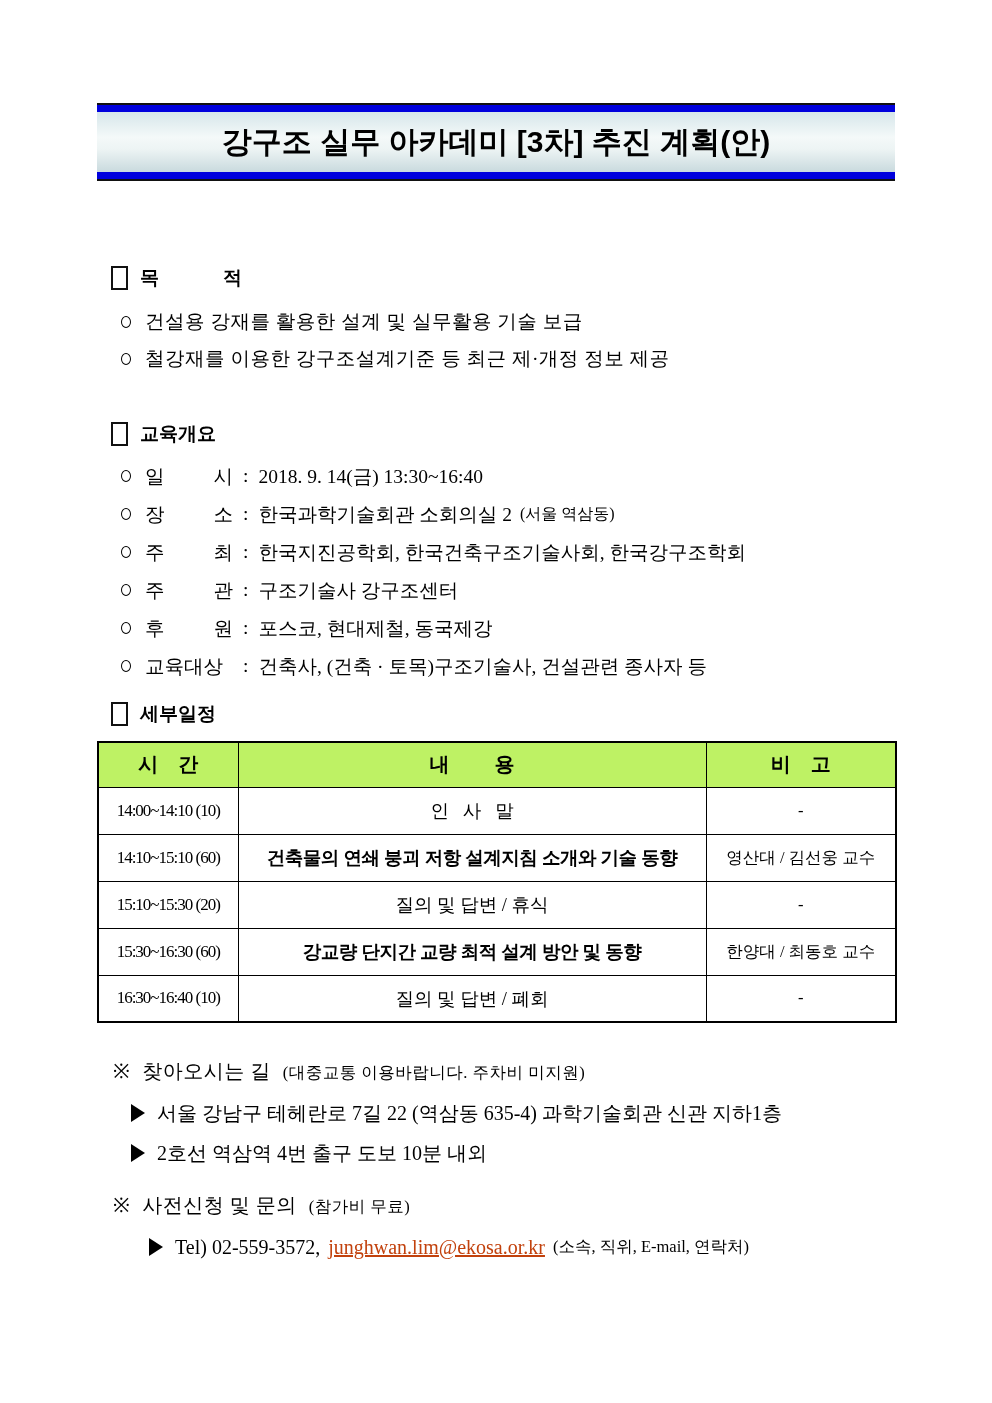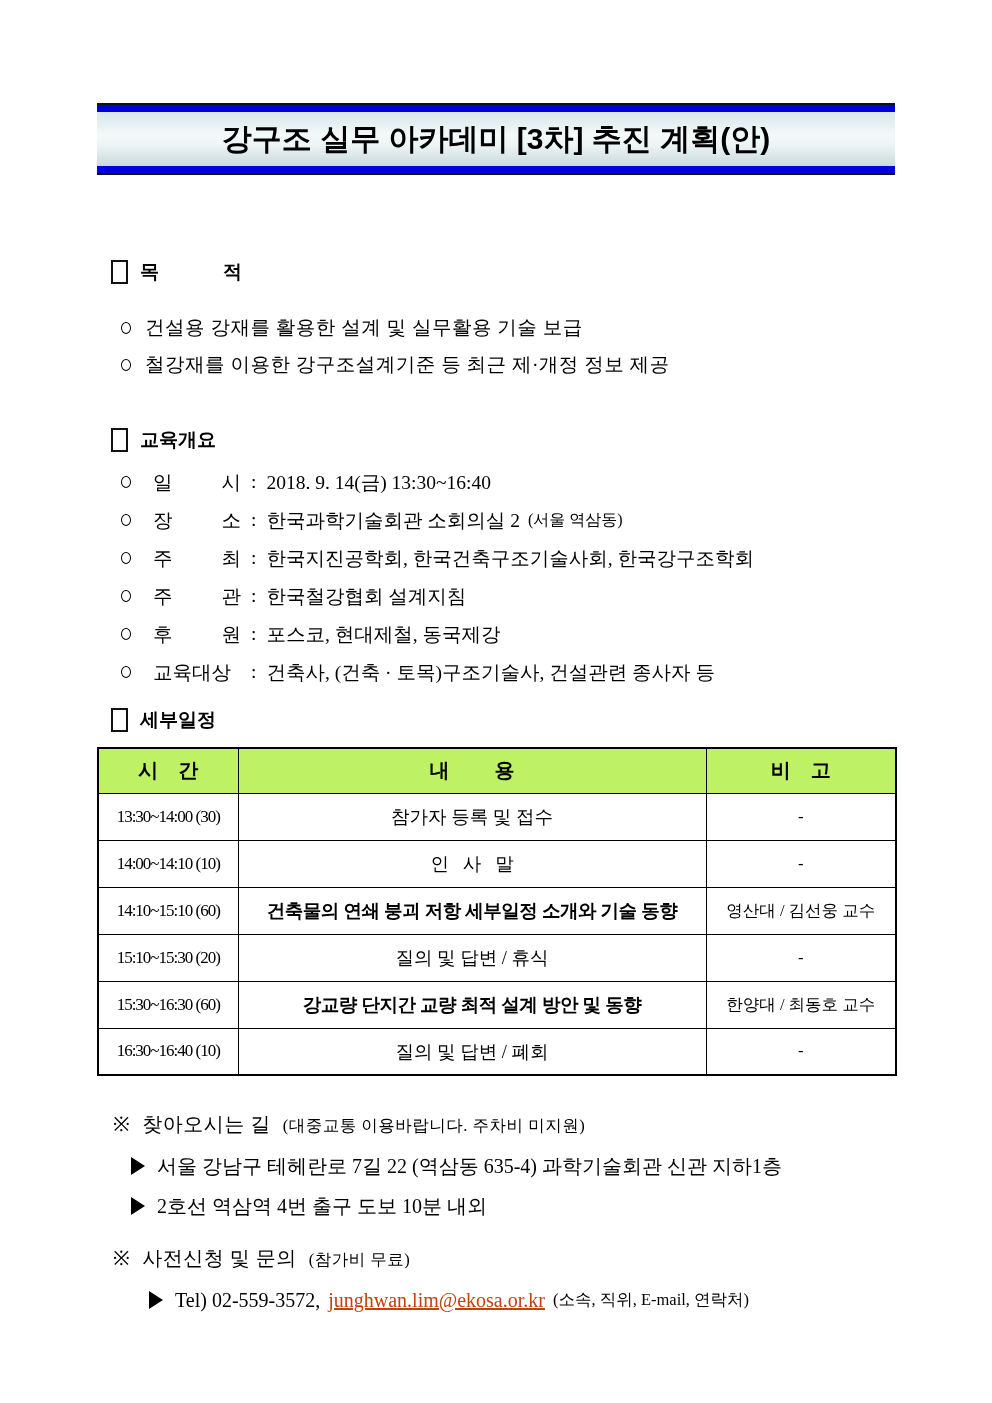--- a/index.html
+++ b/index.html
@@ -17,21 +17,21 @@
   }
 
   
   .banner {
     margin-top: 103px;
     border-top: 2px solid #111;
     border-bottom: 2px solid #111;
   }
   .banner-bar { height: 7px; background: #0000dd; }
   .banner-body {
-    height: 54px;
+    height: 60px;
     background: linear-gradient(180deg, #d6e6ea 0%, #f4f9f9 42%, #edf4f4 62%, #c9dade 100%);
     display: flex;
     align-items: center;
     justify-content: center;
   }
   .banner-title {
     font-family: "Liberation Sans", sans-serif;
     font-weight: bold;
     font-size: 30px;
     letter-spacing: 0px;
@@ -86,21 +86,21 @@
     margin-right: 12px;
     flex: 0 0 auto;
   }
   .refmark {
     font-size: 20px;
     margin-right: 12px;
     flex: 0 0 auto;
   }
 
   
-  .purpose-list { margin-top: 24px; }
+  .purpose-list { margin-top: 12px; }
   .p-line {
     display: flex;
     align-items: center;
     height: 37px;
     font-size: 19.5px;
     letter-spacing: 0.5px;
   }
 
   
   .ov-list { margin-top: 10px; }
@@ -109,21 +109,20 @@
     align-items: center;
     height: 38px;
     font-size: 19.5px;
   }
   .lbl {
     display: inline-block;
     width: 88px;
     text-align: justify;
     text-align-last: justify;
     flex: 0 0 auto;
-    margin-left: 8px;
   }
   .colon { margin: 0 10px; }
   .small-note { font-size: 16px; margin-left: 8px; }
 
   
   .sched-table {
     margin-top: 14px;
     width: 798px;
     border-collapse: collapse;
     table-layout: fixed;
@@ -233,21 +232,21 @@
       <span class="circ"></span>
       <span class="lbl">주 최</span>
       <span class="colon">:</span>
       <span>한국지진공학회, 한국건축구조기술사회, 한국강구조학회</span>
       <span class="small-note"></span>
     </div>
     <div class="ov-line">
       <span class="circ"></span>
       <span class="lbl">주 관</span>
       <span class="colon">:</span>
-      <span>한국철강협회 설계지침</span>
+      <span>구조기술사 강구조센터</span>
       <span class="small-note"></span>
     </div>
     <div class="ov-line">
       <span class="circ"></span>
       <span class="lbl">후 원</span>
       <span class="colon">:</span>
       <span>포스코, 현대제철, 동국제강</span>
       <span class="small-note"></span>
     </div>
     <div class="ov-line">
@@ -272,32 +271,27 @@
     </colgroup>
     <thead>
       <tr>
         <th>시    간</th>
         <th>내         용</th>
         <th>비    고</th>
       </tr>
     </thead>
     <tbody>
       <tr>
-        <td class="time-cell">13:30~14:00 (30)</td>
-        <td class="content-cell">참가자 등록 및 접수</td>
-        <td class="note-cell">-</td>
-      </tr>
-      <tr>
         <td class="time-cell">14:00~14:10 (10)</td>
         <td class="content-cell">인   사   말</td>
         <td class="note-cell">-</td>
       </tr>
       <tr class="bold-row">
         <td class="time-cell">14:10~15:10 (60)</td>
-        <td class="content-cell">건축물의 연쇄 붕괴 저항 세부일정 소개와 기술 동향</td>
+        <td class="content-cell">건축물의 연쇄 붕괴 저항 설계지침 소개와 기술 동향</td>
         <td class="note-cell">영산대 / 김선웅 교수</td>
       </tr>
       <tr>
         <td class="time-cell">15:10~15:30 (20)</td>
         <td class="content-cell">질의 및 답변 / 휴식</td>
         <td class="note-cell">-</td>
       </tr>
       <tr class="bold-row">
         <td class="time-cell">15:30~16:30 (60)</td>
         <td class="content-cell">강교량 단지간 교량 최적 설계 방안 및 동향</td>

